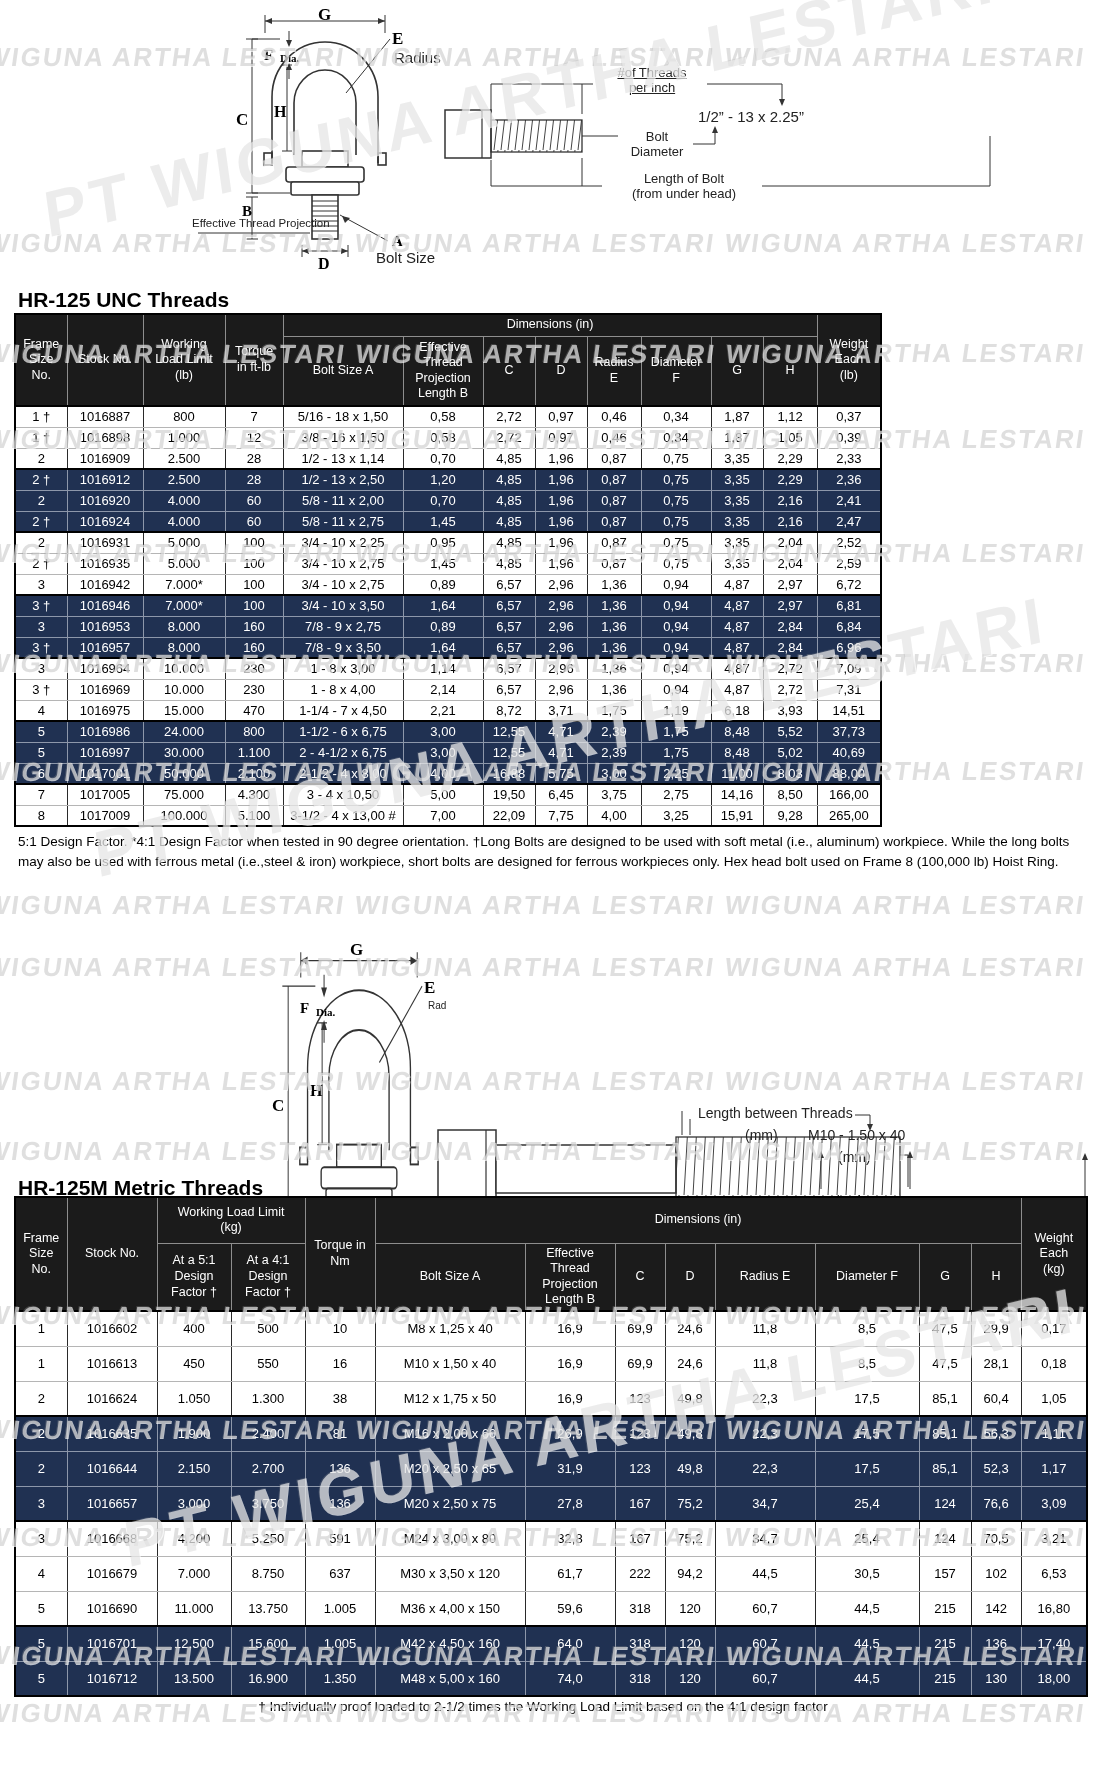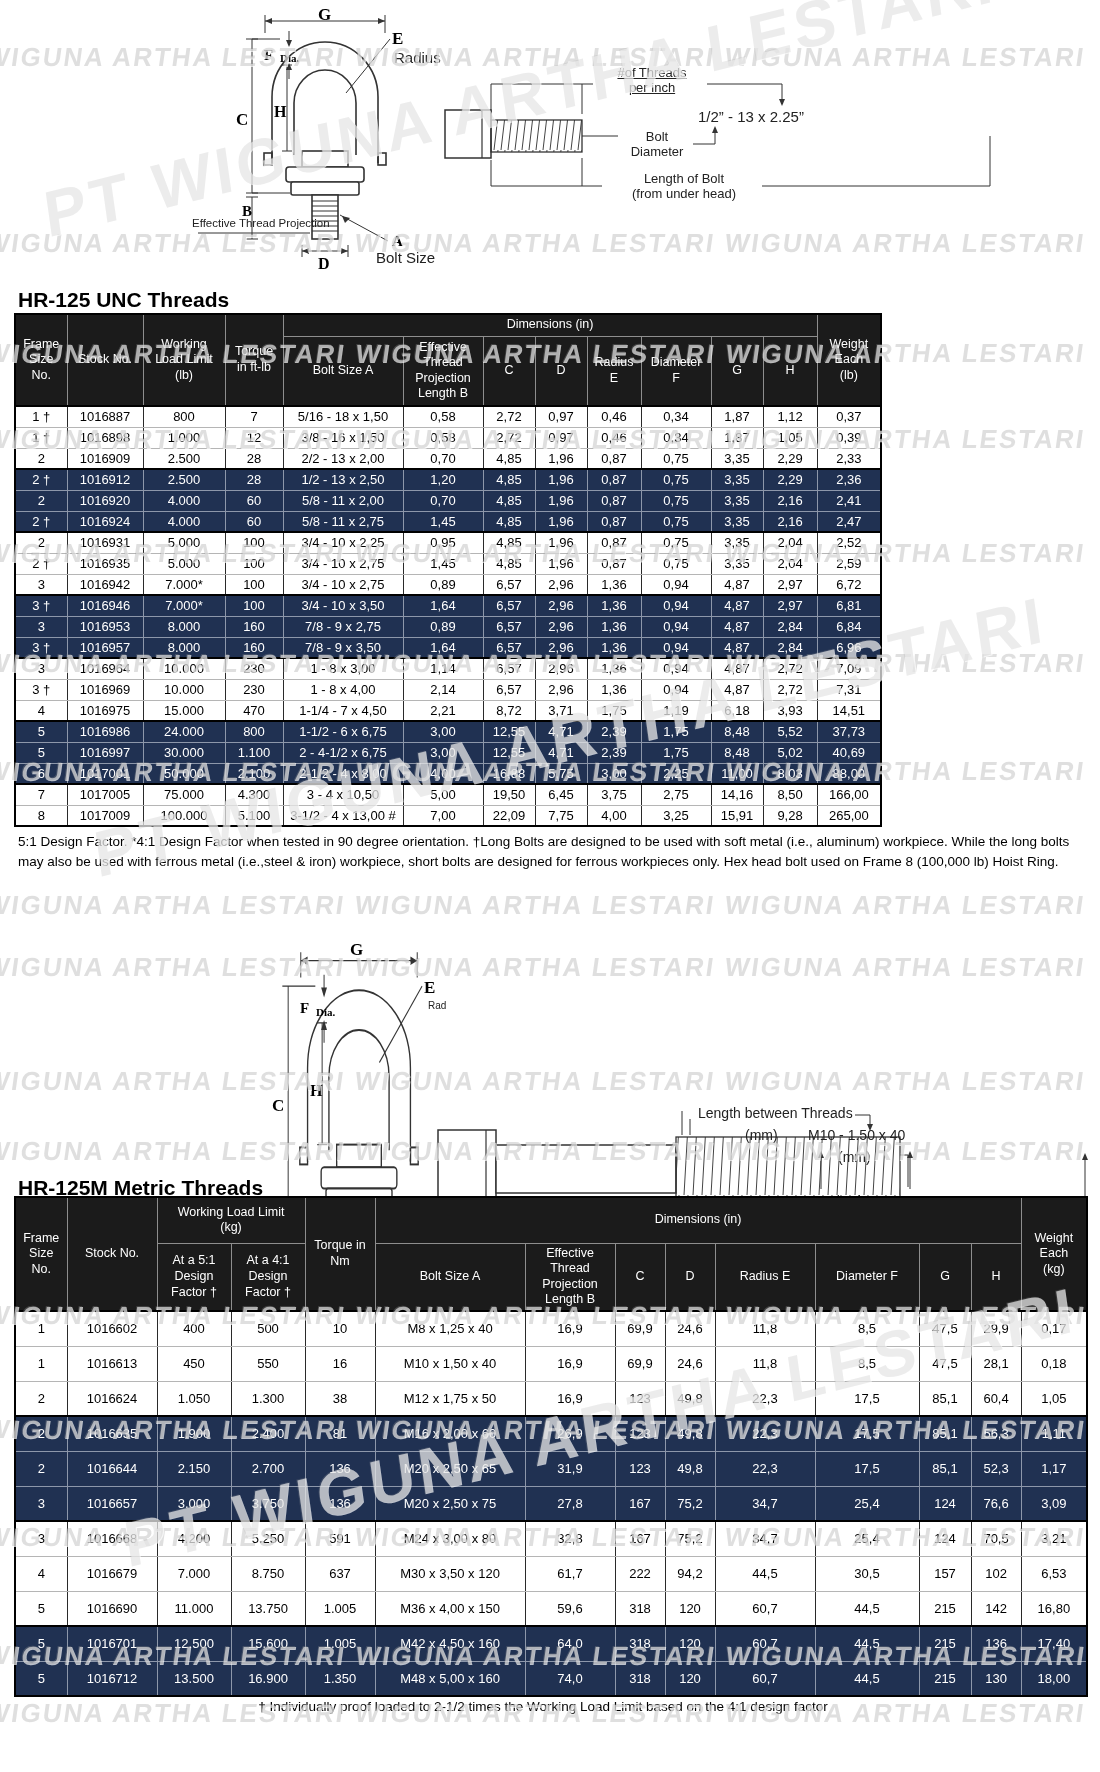--- a/index.html
+++ b/index.html
@@ -209,21 +209,21 @@
           <td>0,34</td>
           <td>1,87</td>
           <td>1,05</td>
           <td>0,39</td>
         </tr>
         <tr class="light">
           <td>2</td>
           <td>1016909</td>
           <td>2.500</td>
           <td>28</td>
-          <td>2/2 - 13 x 2,00</td>
+          <td>1/2 - 13 x 1,14</td>
           <td>0,70</td>
           <td>4,85</td>
           <td>1,96</td>
           <td>0,87</td>
           <td>0,75</td>
           <td>3,35</td>
           <td>2,29</td>
           <td>2,33</td>
         </tr>
         <tr class="dark gb">

